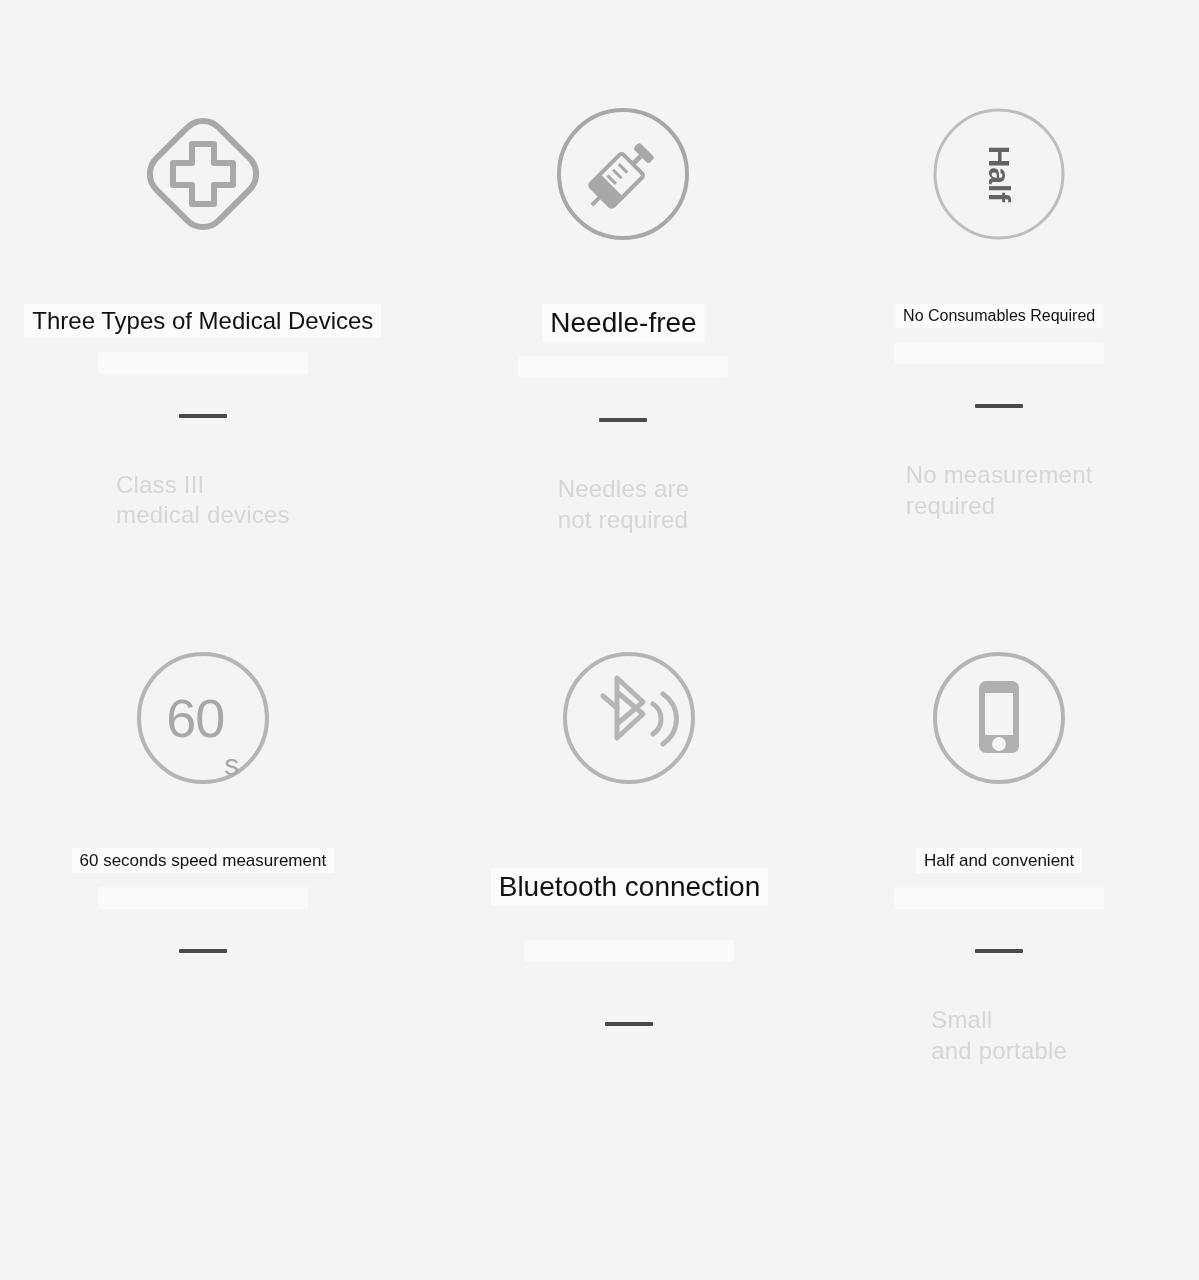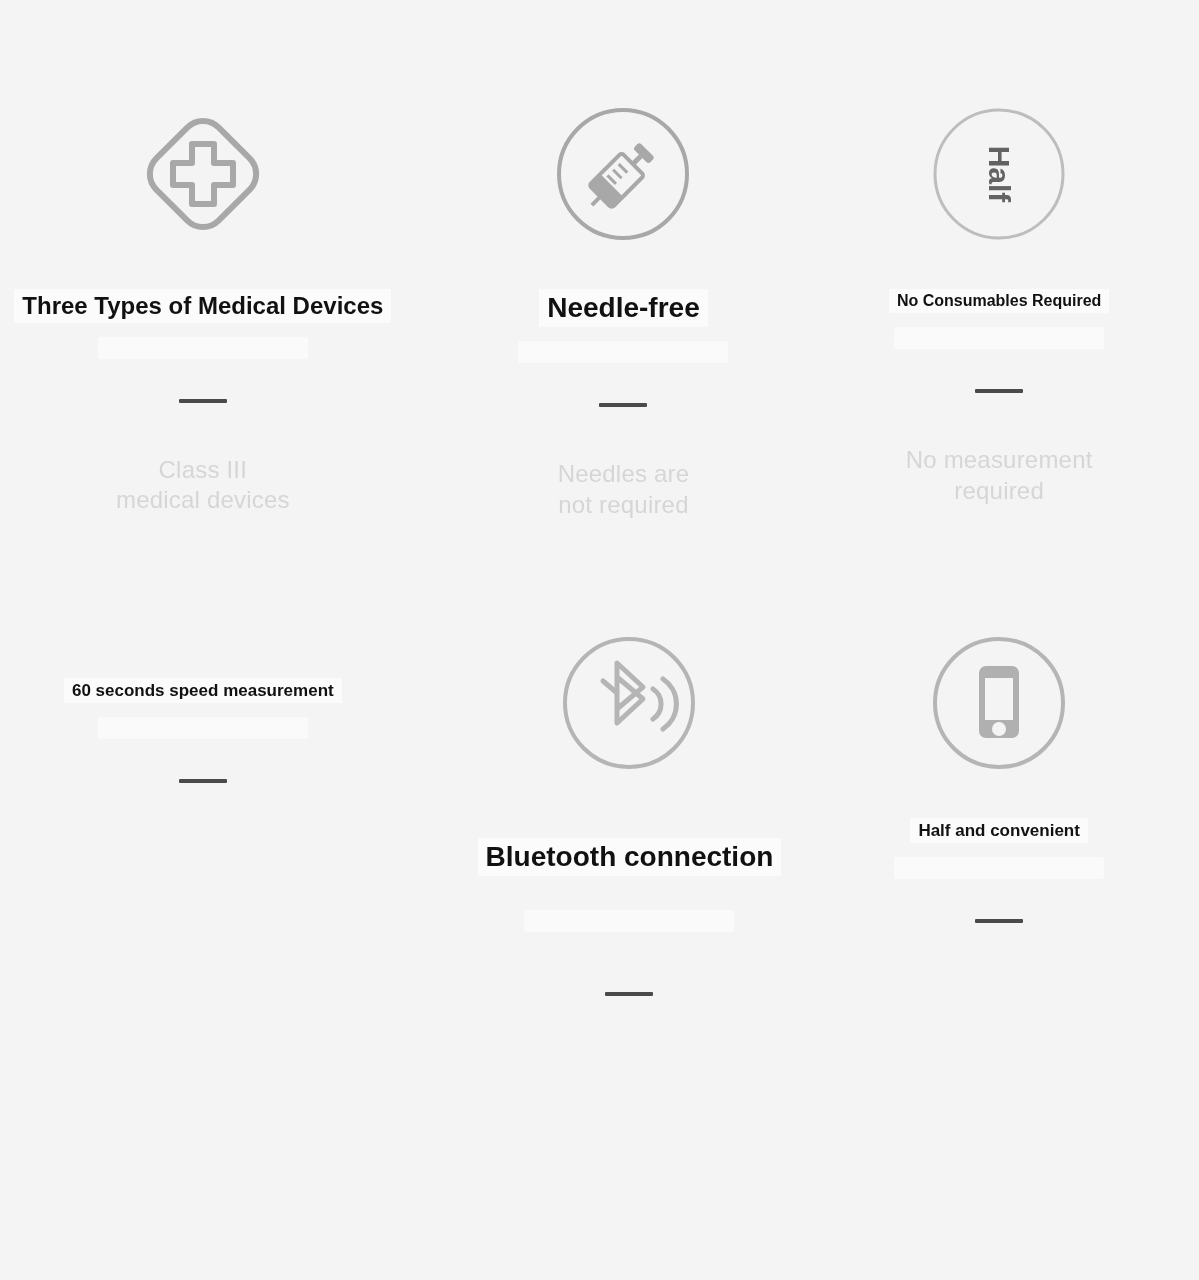--- a/index.html
+++ b/index.html
@@ -82,22 +82,22 @@
     align-items: center;
     justify-content: center;
     color: #a8a8a8;
     font-family: "Liberation Sans", sans-serif;
   }
   .sixty-num { font-size: 54px; letter-spacing: -1px; line-height: 1; }
   .sixty-s { font-size: 30px; line-height: 1; align-self: flex-end; padding-bottom: 8px; }
 
   
   .headline {
-    margin-top: 45px;
-    font-weight: 700;
+    margin-top: 60px;
+    font-weight: 400;
     color: #111111;
     text-align: center;
     line-height: 1.15;
     background: #fbfbfb;
     padding: 3px 8px;
     white-space: nowrap;
   }
   .headline.size-lg { font-size: 24px; }
   .headline.size-md { font-size: 28px; }
   .headline.size-sm { font-size: 17px; }
@@ -115,21 +115,21 @@
   .divider-dash {
     width: 48px;
     height: 4px;
     background: #4a4a4a;
     margin-top: 40px;
     border-radius: 1px;
   }
 
   .body-text {
     margin-top: 52px;
-    text-align: center;
+    text-align: left;
     color: #d6d6d6;
     font-size: 24px;
     line-height: 1.28;
     font-weight: 400;
     letter-spacing: 0.2px;
   }
   .body-text .line { display: block; white-space: nowrap; }
 </style>
 </head>
 <body>
@@ -195,20 +195,29 @@
         <span class="line">No measurement</span>
         <span class="line">required</span>
       </div>
     </div>
 
   </div>
 
   <div class="feature-row row-bottom">
 
     <div class="feature-cell cell-3">
+      <div class="icon-wrap">
+        <svg width="140" height="140" viewBox="0 0 140 140">
+          <circle cx="70" cy="70" r="64" fill="none" stroke="#b5b5b5" stroke-width="4"></circle>
+        </svg>
+        <div class="sixty-text">
+          <span class="sixty-num">60</span>
+          <span class="sixty-s">s</span>
+        </div>
+      </div>
       <div class="headline size-sm">60 seconds speed measurement</div>
       <div class="ghost-band"></div>
       <div class="divider-dash"></div>
     </div>
 
     <div class="feature-cell cell-4">
       <div class="icon-wrap">
         <svg width="140" height="140" viewBox="0 0 140 140">
           <circle cx="70" cy="70" r="64" fill="none" stroke="#b5b5b5" stroke-width="4"></circle>
           <path d="M58 44 L84 66 L58 90 L58 30 L84 54 L58 76" fill="none" stroke="#b5b5b5" stroke-width="5" stroke-linejoin="round" stroke-linecap="round"></path>
@@ -227,16 +236,20 @@
         <svg width="140" height="140" viewBox="0 0 140 140">
           <circle cx="70" cy="70" r="64" fill="none" stroke="#b5b5b5" stroke-width="4"></circle>
           <rect x="50" y="33" width="40" height="72" rx="7" ry="7" fill="#b0b0b0"></rect>
           <rect x="56" y="45" width="28" height="42" fill="#f4f4f4"></rect>
           <circle cx="70" cy="96" r="7" fill="#f4f4f4"></circle>
         </svg>
       </div>
       <div class="headline size-sm">Half and convenient</div>
       <div class="ghost-band"></div>
       <div class="divider-dash"></div>
+      <div class="body-text">
+        <span class="line">Small</span>
+        <span class="line">and portable</span>
+      </div>
     </div>
 
   </div>
 </div>
 
 </body></html>

